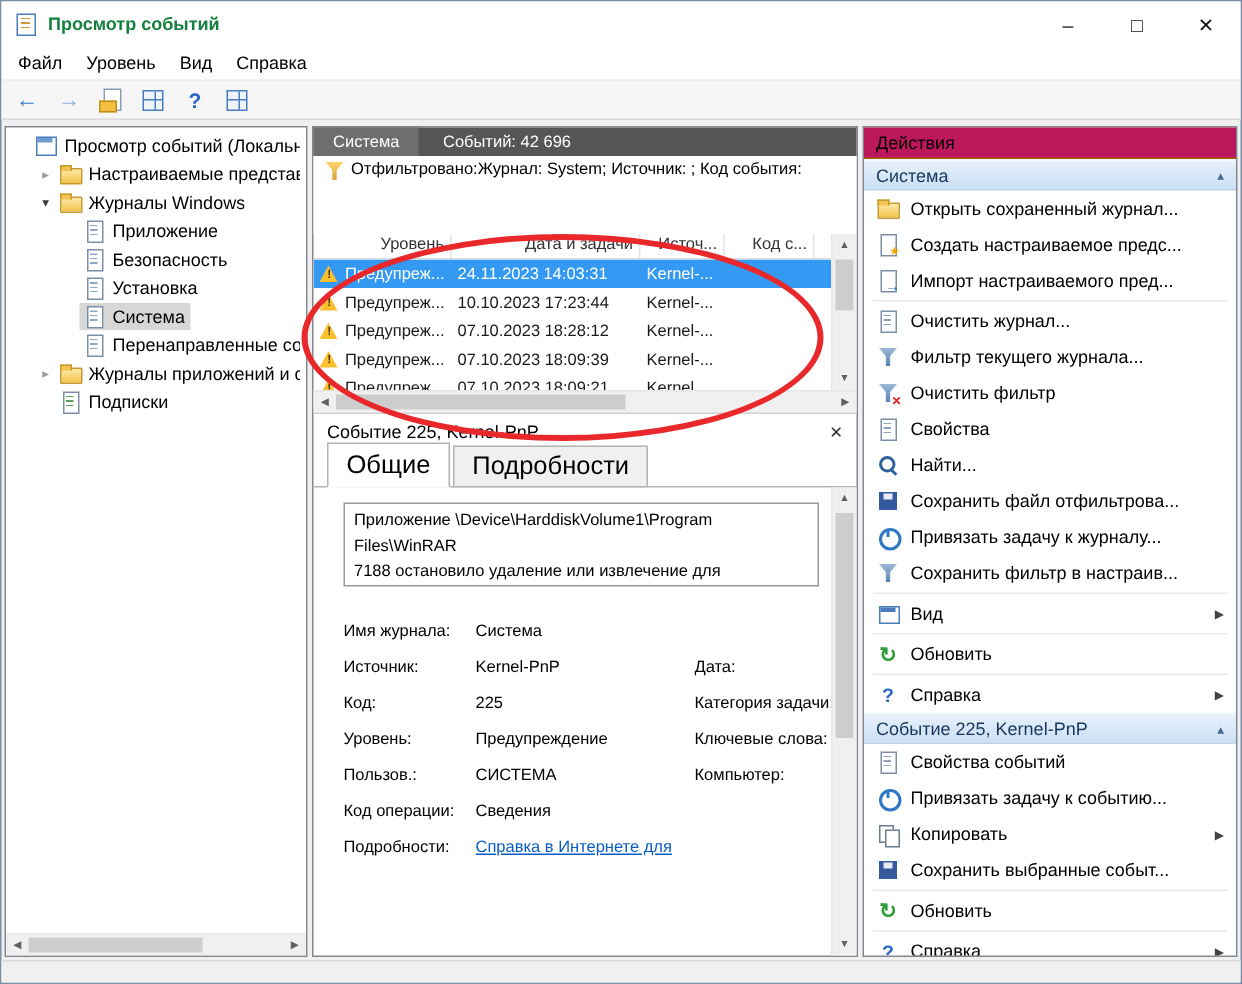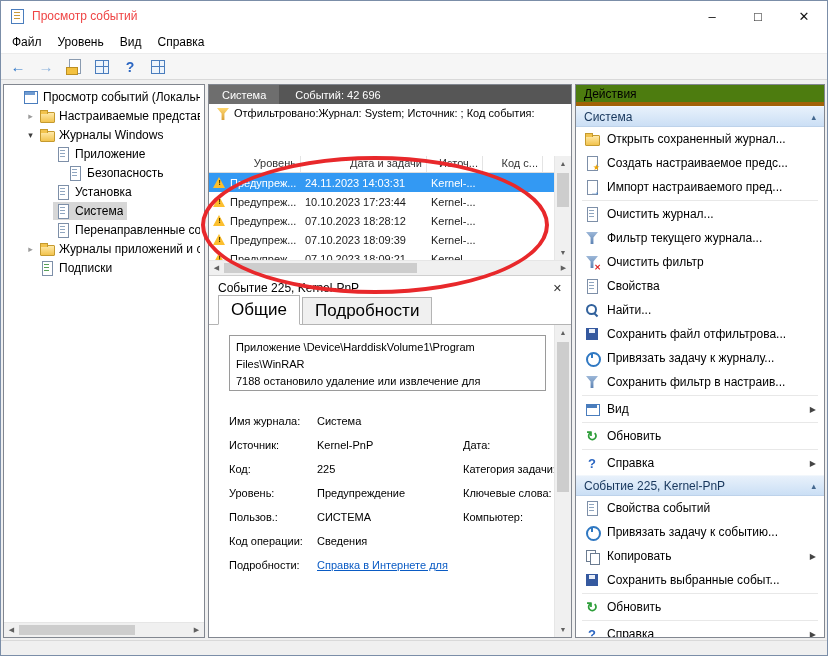--- a/index.html
+++ b/index.html
@@ -4,21 +4,21 @@
 <style>
   * { box-sizing: border-box; margin: 0; padding: 0; }
   body { width: 828px; height: 656px; overflow: hidden; font-family: "Liberation Sans", sans-serif; background: #fff; }
   .window { width: 828px; height: 656px; border: 1px solid #7b8ea8; display: flex; flex-direction: column; background: #f0f0f0; position: relative; }
 
   
   .titlebar { height: 30px; background: #fff; display: flex; align-items: center; padding-left: 8px; flex: 0 0 auto; }
   .app-icon { width: 16px; height: 16px; margin-right: 7px; position: relative; }
   .app-icon::before { content: ''; position: absolute; left: 2px; top: 1px; width: 11px; height: 13px; background: #fff; border: 1px solid #4a7dbd; }
   .app-icon::after { content: ''; position: absolute; left: 5px; top: 4px; width: 6px; height: 7px; background: repeating-linear-gradient(to bottom, #c79a3a 0 1px, transparent 1px 3px); }
-  .title { font-size: 12px; color: #ef4444; }
+  .title { font-size: 12px; color: #15803d; font-weight: bold; }
   .win-controls { margin-left: auto; display: flex; height: 100%; }
   .wc { width: 46px; display: flex; align-items: center; justify-content: center; font-size: 13px; color: #111; }
 
   .menubar { height: 22px; background: #fff; display: flex; align-items: center; padding-left: 3px; font-size: 12px; flex: 0 0 auto; }
   .menu-item { padding: 0 8px; }
 
   .toolbar { height: 27px; background: #f6f6f6; border-top: 1px solid #ececec; border-bottom: 1px solid #d9d9d9; display: flex; align-items: center; padding-left: 8px; gap: 10px; flex: 0 0 auto; }
   .tbi { width: 18px; height: 18px; display: flex; align-items: center; justify-content: center; font-size: 15px; position: relative; }
   .tb-back { color: #2f77c8; font-weight: bold; }
   .tb-fwd { color: #8db2dc; font-weight: bold; }
@@ -108,21 +108,21 @@
   .tab.active { background: #fff; border-bottom-color: #fff; padding: 4px 12px; }
   .detail-body { flex: 1; display: flex; min-height: 0; margin-left: 10px; }
   .detail-content { flex: 1; padding: 10px 8px 0 10px; min-width: 0; overflow: hidden; }
   .desc-box { border: 1px solid #9a9a9a; height: 56px; padding: 3px 6px; font-size: 11px; line-height: 1.55; white-space: pre-line; overflow: hidden; }
   .fields { margin-top: 24px; display: grid; grid-template-columns: 88px 146px 118px 1fr; row-gap: 12px; font-size: 11px; align-items: start; }
   .fields span { white-space: nowrap; overflow: hidden; }
   .f-link { color: #0a5bc4; text-decoration: underline; }
 
   
   .actions-panel { flex: 1; display: flex; flex-direction: column; border: 1px solid #828790; background: #fff; min-width: 0; }
-  .actions-title { height: 21px; background: #4d7c0f; border-bottom: 4px solid #a16207; display: flex; align-items: center; padding: 0 8px; font-size: 12px; flex: 0 0 21px; }
+  .actions-title { height: 21px; background: #be185d; border-bottom: 1px solid #a16207; display: flex; align-items: center; padding: 0 8px; font-size: 12px; flex: 0 0 21px; }
   .actions-body { flex: 1; overflow: hidden; }
   .sec-header { height: 21px; background: linear-gradient(#e8f1fb, #cbdff5); border-top: 1px solid #f2f7fc; border-bottom: 1px solid #bdd2ea; display: flex; align-items: center; justify-content: space-between; padding: 0 8px; font-size: 12px; color: #17365c; }
   .sec-chev { font-size: 9px; color: #44688f; }
   .action-item { height: 24px; display: flex; align-items: center; gap: 7px; padding: 0 6px 0 8px; font-size: 12px; color: #000; }
   .ai-label { flex: 1; white-space: nowrap; overflow: hidden; }
   .sub-arrow { font-size: 8px; color: #444; padding-right: 2px; }
   .sep { height: 1px; background: #e8e8e8; margin: 1px 6px; }
 
   .statusbar { height: 15px; background: #f0f0f0; border-top: 1px solid #d9d9d9; flex: 0 0 15px; }
 
@@ -183,21 +183,21 @@
               <span class="tlabel">Журналы Windows</span>
             </span>
           </div>
           <div class="tree-row" style="padding-left: 36px;">
             <span class="twisty"></span>
             <span class="node">
               <span class="icn i-log"></span>
               <span class="tlabel">Приложение</span>
             </span>
           </div>
-          <div class="tree-row" style="padding-left: 48px;">
+          <div class="tree-row" style="padding-left: 36px;">
             <span class="twisty"></span>
             <span class="node">
               <span class="icn i-log"></span>
               <span class="tlabel">Безопасность</span>
             </span>
           </div>
           <div class="tree-row" style="padding-left: 36px;">
             <span class="twisty"></span>
             <span class="node">
               <span class="icn i-log"></span>

